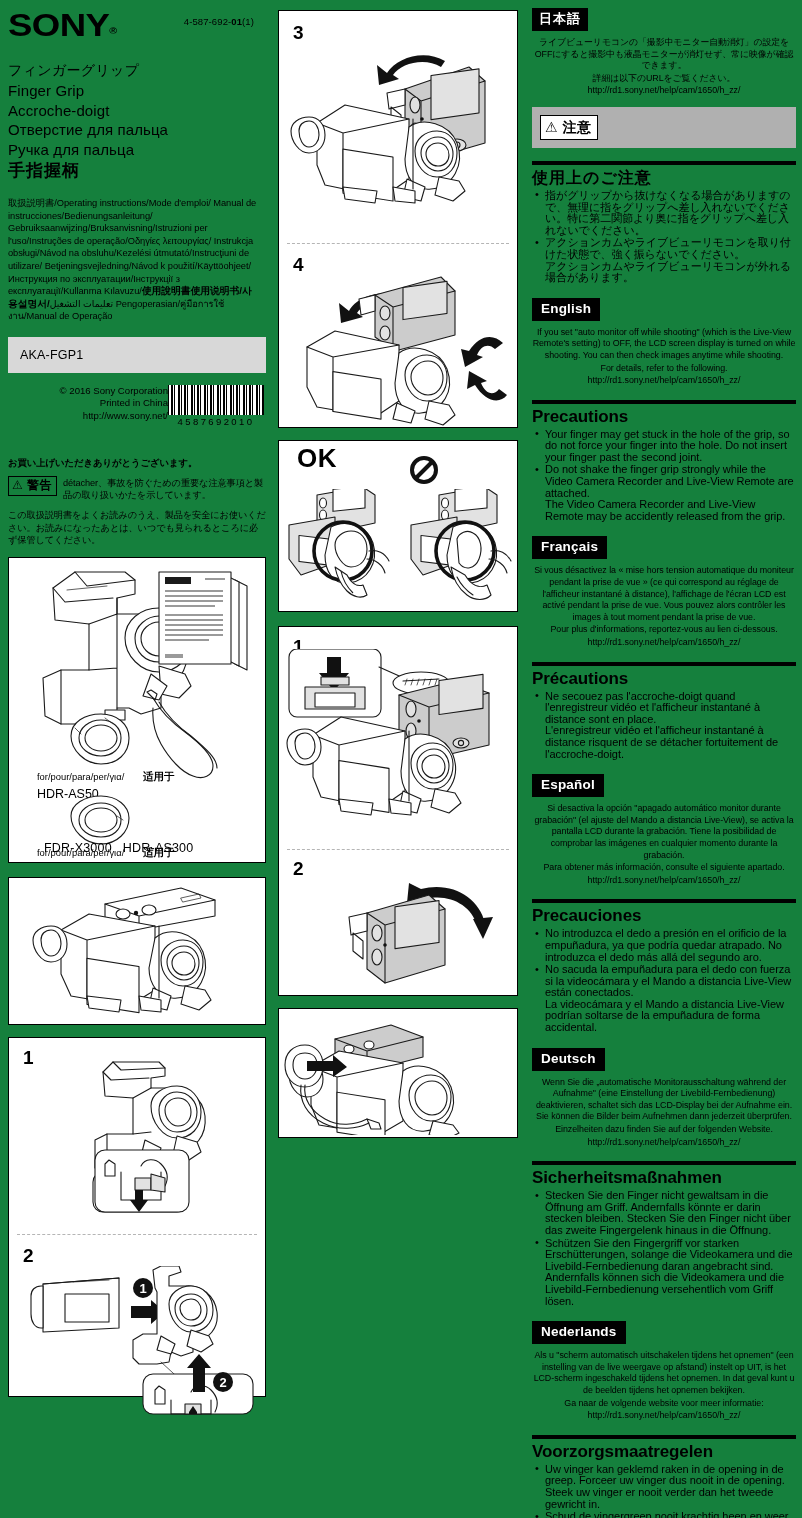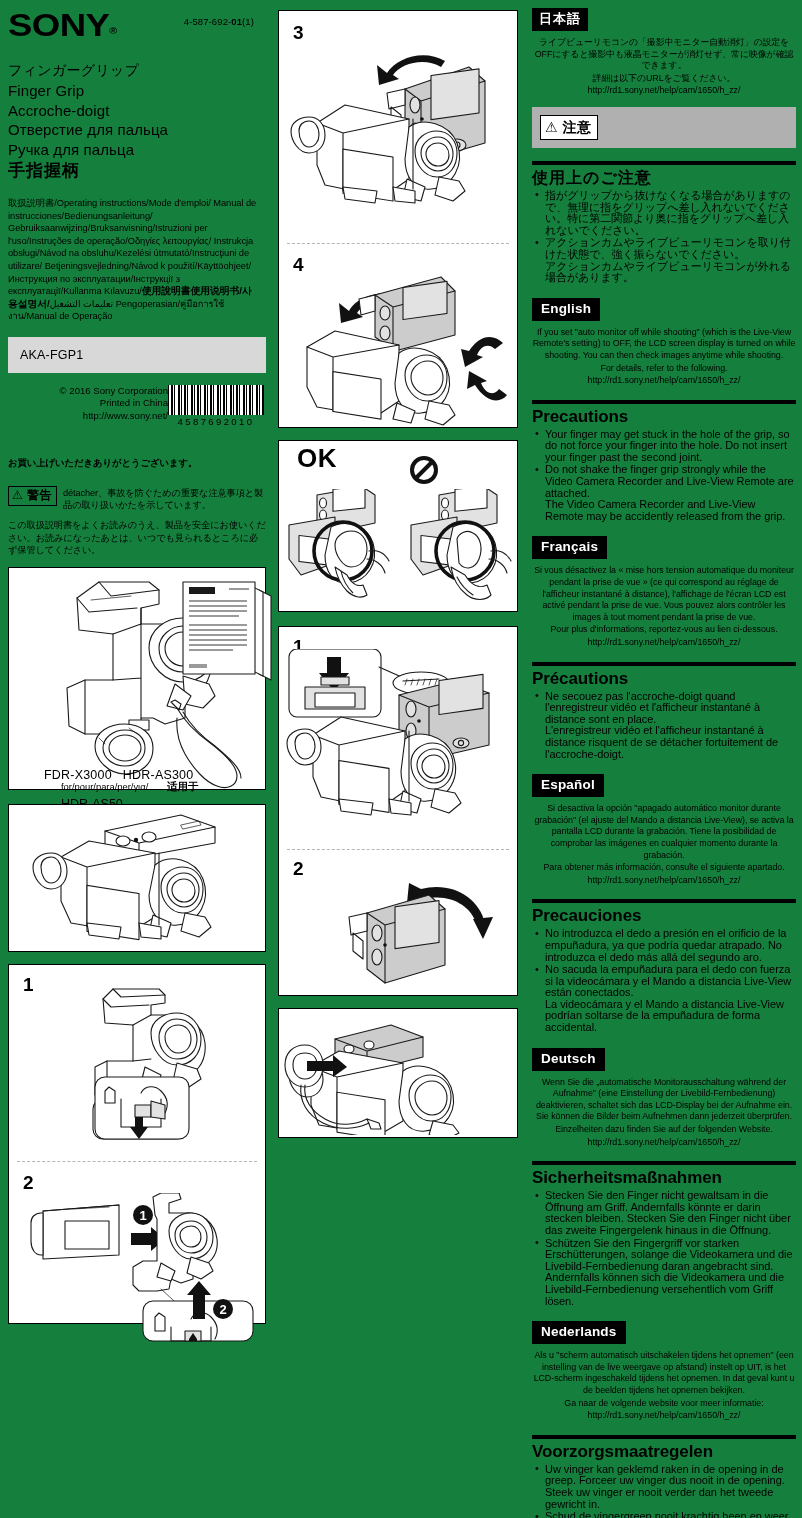--- a/index.html
+++ b/index.html
@@ -131,21 +131,21 @@
     font-family: "Liberation Sans", sans-serif;
   }
 
   .thanks-jp {
     margin-top: 24px;
     font-size: 9.4px;
     font-weight: 700;
     letter-spacing: -0.1px;
   }
   .warn-row {
-    margin-top: 16px;
+    margin-top: 6px;
     display: flex;
     align-items: flex-start;
     gap: 6px;
   }
   .warn-badge {
     border: 1.4px solid #000;
     padding: 1px 4px 2px 3px;
     font-size: 12px;
     font-weight: 700;
     letter-spacing: 0.5px;
@@ -331,21 +331,21 @@
 
     <div class="thanks-jp">お買い上げいただきありがとうございます。</div>
 
     <div class="warn-row">
       <div class="warn-badge">⚠ 警告</div>
       <div class="warn-text">détacher、事故を防ぐための重要な注意事項と製品の取り扱いかたを示しています。</div>
     </div>
 
     <div class="keep-jp">この取扱説明書をよくお読みのうえ、製品を安全にお使いください。お読みになったあとは、いつでも見られるところに必ず保管してください。</div>
 
-    <div class="panel" style="height:223px;padding-left:24px;">
+    <div class="panel" style="height:306px;">
       <svg class="ill" width="256" height="304" viewBox="0 0 256 304">
 
         <g>
           <path class="fil-w" d="M44,30 L66,14 L116,14 L126,22 L126,36 L108,40 L108,56 L132,56 C150,52 170,62 176,80 C184,104 172,126 152,132 L152,150 L132,156 L120,150 L108,150 L108,162 L90,166 L52,166 L36,158 L34,120 L52,112 L80,112 L80,66 L46,62 Z"></path>
           <path class="ln" d="M80,66 L108,56 M80,112 L108,110 M52,112 L52,166 M108,40 L108,150"></path>
           <path class="fil-w" d="M116,80 C116,62 132,50 150,50 C168,50 182,64 182,82 C182,100 168,114 150,114 C132,114 116,98 116,80 Z"></path>
           <path class="ln" d="M126,80 C126,68 138,58 150,58 C164,58 174,68 174,82 C174,94 164,104 150,104 C136,104 126,94 126,80 Z"></path>
           <path class="ln" d="M132,80 C132,72 140,64 150,64 C160,64 168,72 168,82 C168,90 160,98 150,98 C140,98 132,90 132,80 Z"></path>
           <path class="fil-w" d="M150,108 L176,116 L182,128 L170,140 L152,136 Z"></path>
           <path class="fil-w" d="M142,116 L158,128 L150,142 L134,138 Z"></path>

